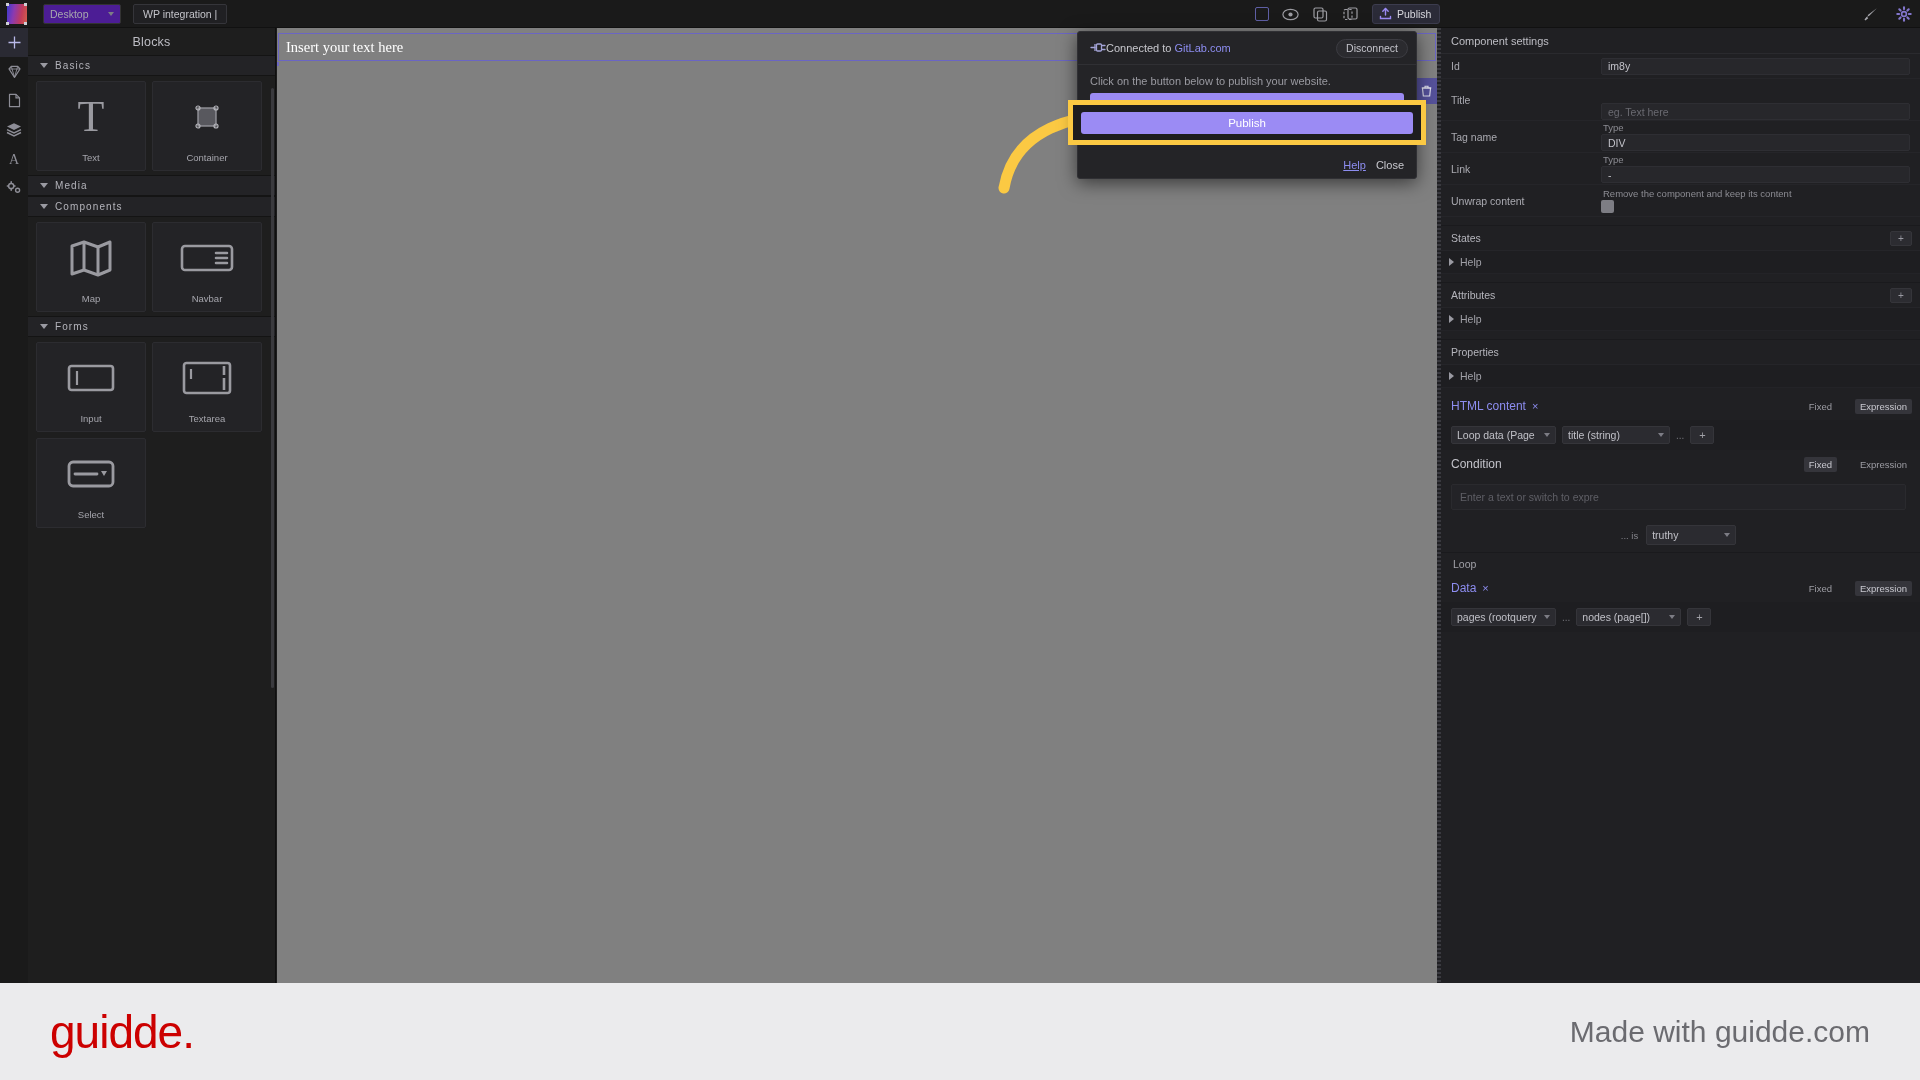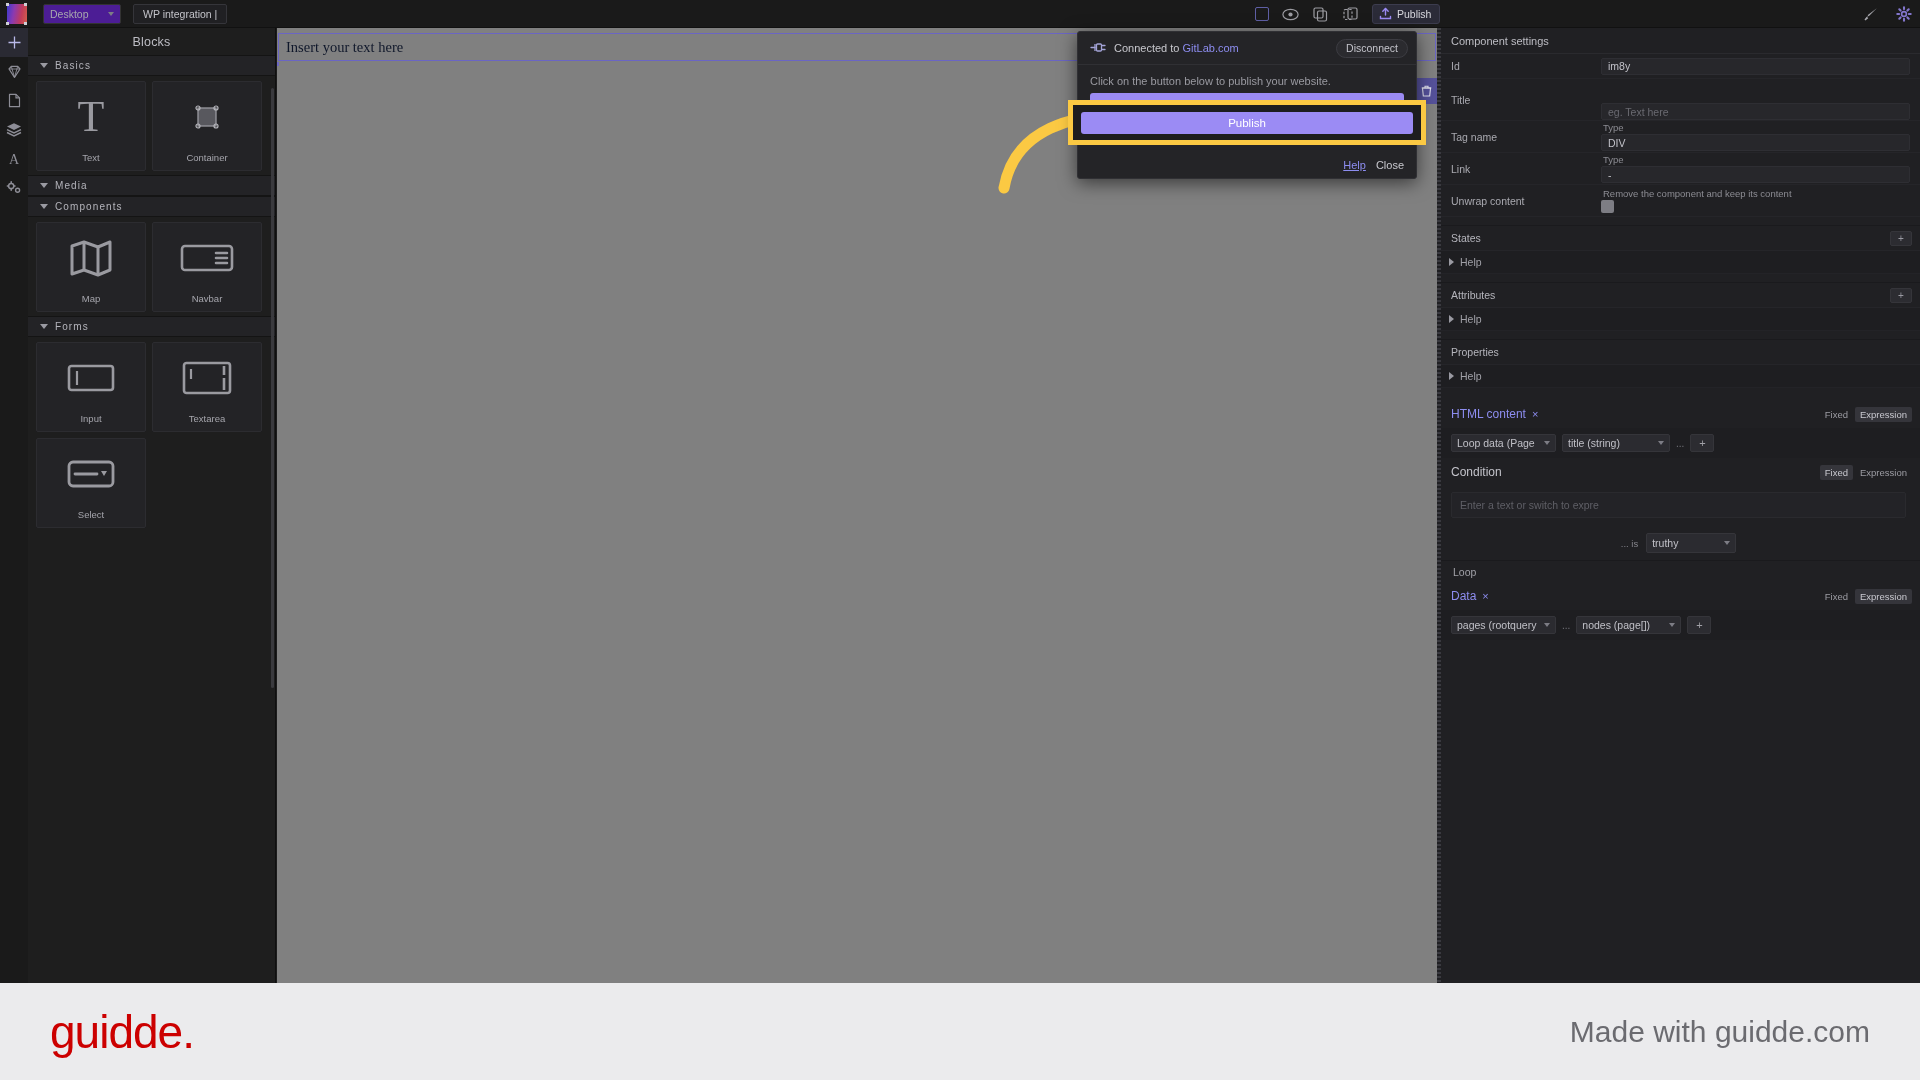--- a/index.html
+++ b/index.html
@@ -106,21 +106,21 @@
   }
 
   
   .canvas-wrap {
     position: absolute; left: 277px; top: 28px; width: 1160px; height: 955px;
     background: #808080; overflow: hidden;
   }
   .canvas-text-box {
     position: absolute; left: 1px; top: 5px; width: 1158px; height: 28px;
     border: 1px solid #6a65c4; display: flex; align-items: center; padding-left: 7px;
-    color: #0f172a; font-family: "Liberation Serif", serif; font-size: 14.5px;
+    color: #ffffff; font-family: "Liberation Serif", serif; font-size: 14.5px;
   }
   .canvas-sel-strip {
     position: absolute; left: 0; top: 34px; width: 1160px; height: 4px;
     border-left: 2px solid #6a65c4;
   }
   .trash-badge {
     position: absolute; right: 0px; top: 50px; width: 22px; height: 26px;
     background: #55519a; display: flex; align-items: center; justify-content: center;
   }
 
@@ -128,21 +128,21 @@
   .arrow-ann { position: absolute; left: 715px; top: 60px; pointer-events: none; }
 
   
   .pub-dialog {
     position: absolute; left: 1077px; top: 31px; width: 340px; height: 148px;
     background: #242427; border: 1px solid #303034; border-radius: 3px;
     box-shadow: 0 4px 18px rgba(0,0,0,.55); overflow: hidden;
   }
   .pub-row1 {
     height: 33px; display: flex; align-items: center; padding: 0 8px 0 12px;
-    border-bottom: 1px solid #303034; gap: 8px;
+    border-bottom: 1px solid #303034; 
   }
   .pub-conn { font-size: 11px; color: #c8c8ce; flex: 1 1 auto; }
   .pub-conn a { color: #8d8df0; text-decoration: none; }
   .disconnect-btn {
     height: 19px; padding: 0 9px; border: 1px solid #3c3c42; border-radius: 10px;
     background: #2b2b2f; color: #c4c4cb; font-size: 10.5px;
     display: flex; align-items: center;
   }
   .pub-desc { padding: 10px 12px 0 12px; font-size: 11px; color: #9a9aa1; }
   .pub-btn-zone { padding: 6px 12px 0 12px; }
@@ -208,21 +208,21 @@
   }
   .tri-r { width:0;height:0;border-top:4px solid transparent;border-bottom:4px solid transparent;
            border-left:5px solid #9a9aa2; }
 
   .rp-bind-head {
     height: 28px; display: flex; align-items: center; padding: 0 8px 0 14px;
     justify-content: space-between; background: #202023;
   }
   .bind-name { color: #8d8df0; font-size: 12px; display: flex; align-items: center; gap: 6px; }
   .bind-x { color: #8d8df0; font-size: 11px; }
-  .seg { display: flex; gap: 2px; }
+  .seg { display: flex; gap: 18px; }
   .seg span {
     font-size: 9.5px; padding: 2px 5px; color: #9d9da4; border-radius: 2px;
   }
   .seg span.on { background: #35353b; color: #c9c9d0; }
   .bind-row {
     height: 30px; display: flex; align-items: center; gap: 6px; padding-left: 14px;
     background: #1e1e21;
   }
   .mini-select {
     height: 18px; background: #2b2b30; border: 1px solid #35353a; border-radius: 2px;
@@ -609,21 +609,21 @@
     </div>
 
     <div class="rp-section" style="margin-top:8px">
       <span>Properties</span>
     </div>
     <div class="rp-help">
       <span class="tri-r"></span>
       <span>Help</span>
     </div>
 
-    <div class="rp-bind-head" style="margin-top:12px">
+    <div class="rp-bind-head" style="margin-top:4px">
       <span class="bind-name">
         <span>HTML content</span>
         <span class="bind-x">×</span>
       </span>
       <span class="seg">
         <span>Fixed</span>
         <span class="on">Expression</span>
       </span>
     </div>
     <div class="bind-row">

